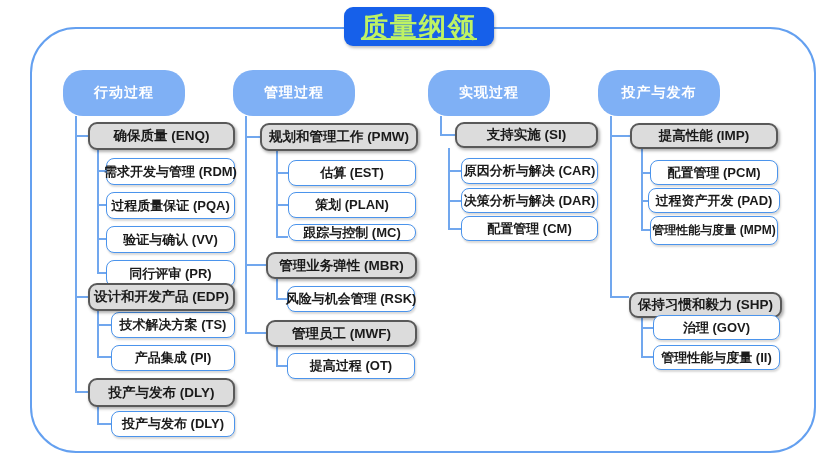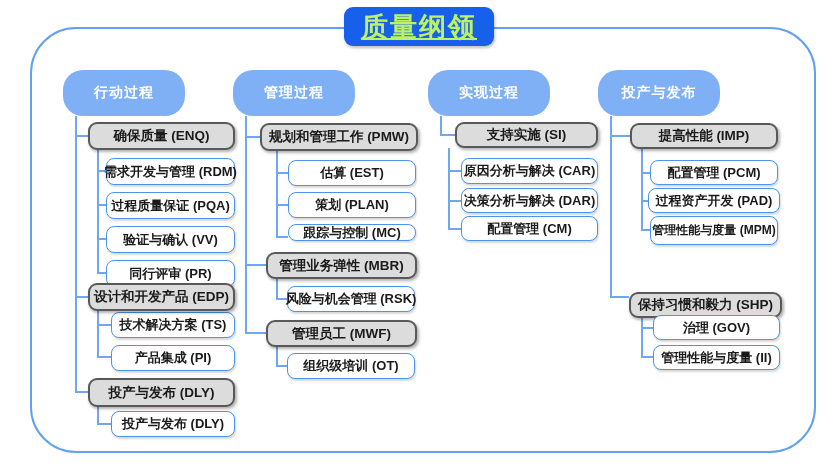--- a/index.html
+++ b/index.html
@@ -45,21 +45,21 @@
   <div class="box group" style="left:88px;top:378px;width:147px;height:29px">投产与发布 (DLY)</div>
   <div class="box leaf" style="left:111px;top:411px;width:124px;height:26px">投产与发布 (DLY)</div>
 
   <div class="box group" style="left:260px;top:123px;width:158px;height:28px">规划和管理工作 (PMW)</div>
   <div class="box leaf" style="left:288px;top:160px;width:128px;height:26px">估算 (EST)</div>
   <div class="box leaf" style="left:288px;top:192px;width:128px;height:26px">策划 (PLAN)</div>
   <div class="box leaf" style="left:288px;top:224px;width:128px;height:17px">跟踪与控制 (MC)</div>
   <div class="box group" style="left:266px;top:252px;width:151px;height:27px">管理业务弹性 (MBR)</div>
   <div class="box leaf" style="left:287px;top:286px;width:128px;height:26px">风险与机会管理 (RSK)</div>
   <div class="box group" style="left:266px;top:320px;width:151px;height:27px">管理员工 (MWF)</div>
-  <div class="box leaf" style="left:287px;top:353px;width:128px;height:26px">组织级培训 (OT)</div>
+  <div class="box leaf" style="left:287px;top:353px;width:128px;height:26px">提高过程 (OT)</div>
 
   <div class="box leaf" style="left:461px;top:158px;width:137px;height:26px">原因分析与解决 (CAR)</div>
   <div class="box group" style="left:455px;top:122px;width:143px;height:26px">支持实施 (SI)</div>
   <div class="box leaf" style="left:461px;top:188px;width:137px;height:25px">决策分析与解决 (DAR)</div>
   <div class="box leaf" style="left:461px;top:216px;width:137px;height:25px">配置管理 (CM)</div>
 
   <div class="box group" style="left:630px;top:123px;width:148px;height:26px">提高性能 (IMP)</div>
   <div class="box leaf" style="left:650px;top:160px;width:128px;height:25px">配置管理 (PCM)</div>
   <div class="box leaf" style="left:648px;top:188px;width:132px;height:25px">过程资产开发 (PAD)</div>
   <div class="box leaf wrap" style="left:650px;top:216px;width:128px;height:29px">管理性能与度量 (MPM)</div>

